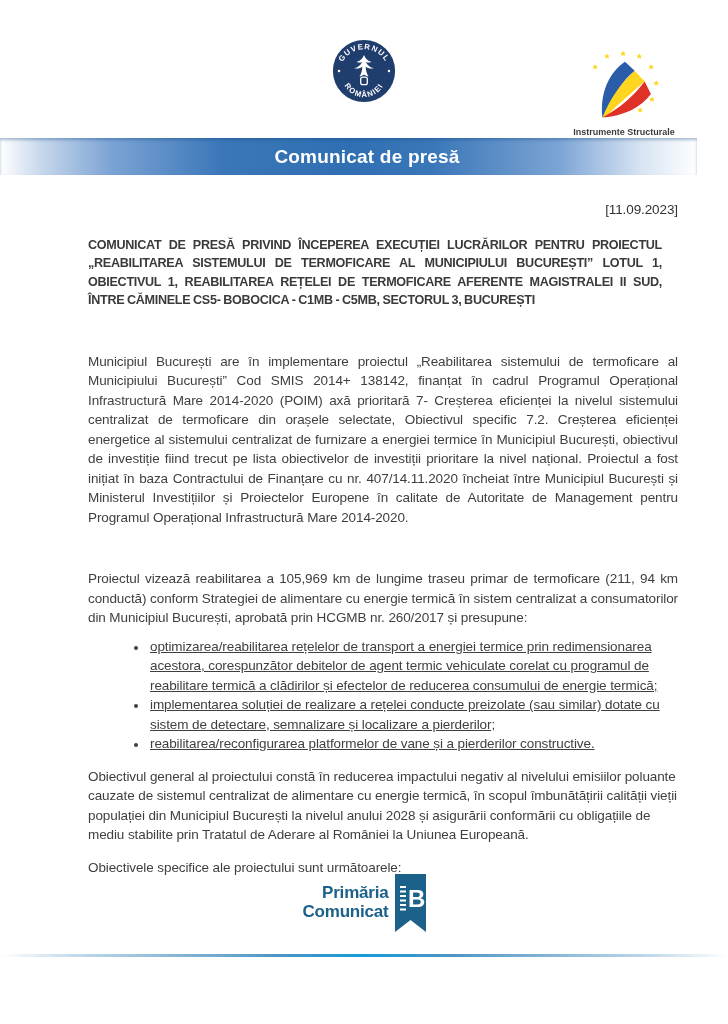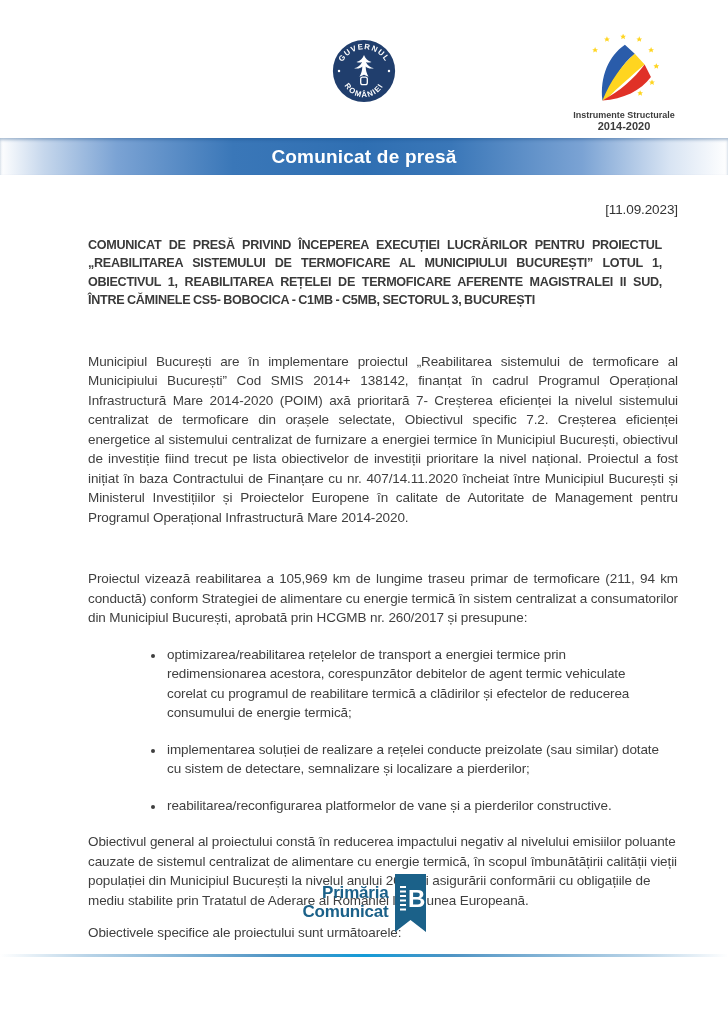--- a/index.html
+++ b/index.html
@@ -5,43 +5,44 @@
   html,body{margin:0;padding:0;background:#ffffff;}
   .page{
     position:relative;width:728px;height:1024px;margin:0 auto;background:#ffffff;
     font-family:"Liberation Sans","DejaVu Sans",sans-serif;color:#3f3f3f;overflow:hidden;
   }
   
   .logo{position:absolute;text-align:center;}
   .logo-eu{left:86px;top:42px;width:100px;}
   .logo-eu .cap{margin-top:3px;font-size:9px;color:#8f8f8f;letter-spacing:.4px;white-space:nowrap;}
   .logo-gov{left:330px;top:38px;width:68px;}
-  .logo-is{left:566px;top:34px;width:116px;}
+  .logo-is{left:566px;top:51px;width:116px;}
   .logo-is .cap1{margin-top:2px;font-size:9px;font-weight:bold;color:#3c3c3c;white-space:nowrap;}
   .logo-is .cap2{font-size:11px;font-weight:bold;color:#3c3c3c;}
   
   .banner{
-    position:absolute;left:0;top:138px;width:728px;height:37px;
+    position:absolute;left:0;top:138px;width:660px;height:37px;
     display:flex;align-items:center;justify-content:center;
     background:linear-gradient(90deg,#ffffff 0%,#c6d7ec 6%,#7ba3d4 16%,#3a77b8 32%,#2f6fb2 50%,#3a77b8 62%,#7ba3d4 80%,#d8e4f3 92%,#ffffff 100%);
     box-shadow:inset 0 2px 3px rgba(21,73,128,0.35);
+    padding-left:37px;
   }
   .banner span{color:#ffffff;font-size:19px;font-weight:bold;letter-spacing:.2px;}
   
   .content{position:absolute;left:88px;top:200px;width:590px;font-size:13.5px;line-height:19.5px;letter-spacing:-0.1px;}
   .date{text-align:right;font-weight:normal;color:#333333;margin:0 0 16px 0;}
   .heading{
     margin:0 16px 11px 0;font-size:12.6px;line-height:18.5px;font-weight:bold;color:#3a3a3a;
     text-align:justify;letter-spacing:-0.3px;word-spacing:-0.5px;
   }
   .content p{margin:0 0 13px 0;}
   p.justify{text-align:justify;margin-top:42px;}
   p.para2{margin-bottom:9px;}
   ul.bullets{margin:0 0 13px 0;padding:0 0 0 60px;list-style:disc outside;}
-  ul.bullets li{margin:17px;padding:0 0 0 2px;}
+  ul.bullets li{margin:0;padding:0 0 0 2px;text-decoration:underline;}
   ul.bullets li::marker{color:#3f3f3f;font-size:12px;}
   
   .footer{position:absolute;left:0;top:874px;width:728px;display:flex;justify-content:center;align-items:flex-start;gap:6px;}
   .pc-text{text-align:right;color:#1b6189;font-weight:bold;font-size:17px;line-height:19px;margin-top:9px;letter-spacing:-0.2px;}
   
   .bottom-rule{
     position:absolute;left:0;top:954px;width:728px;height:3px;
     background:linear-gradient(90deg,rgba(255,255,255,0) 0%,#b9d4e8 12%,#4f94c4 38%,#149bd7 50%,#4f94c4 62%,#b9d4e8 88%,rgba(255,255,255,0) 100%);
   }
 </style>

